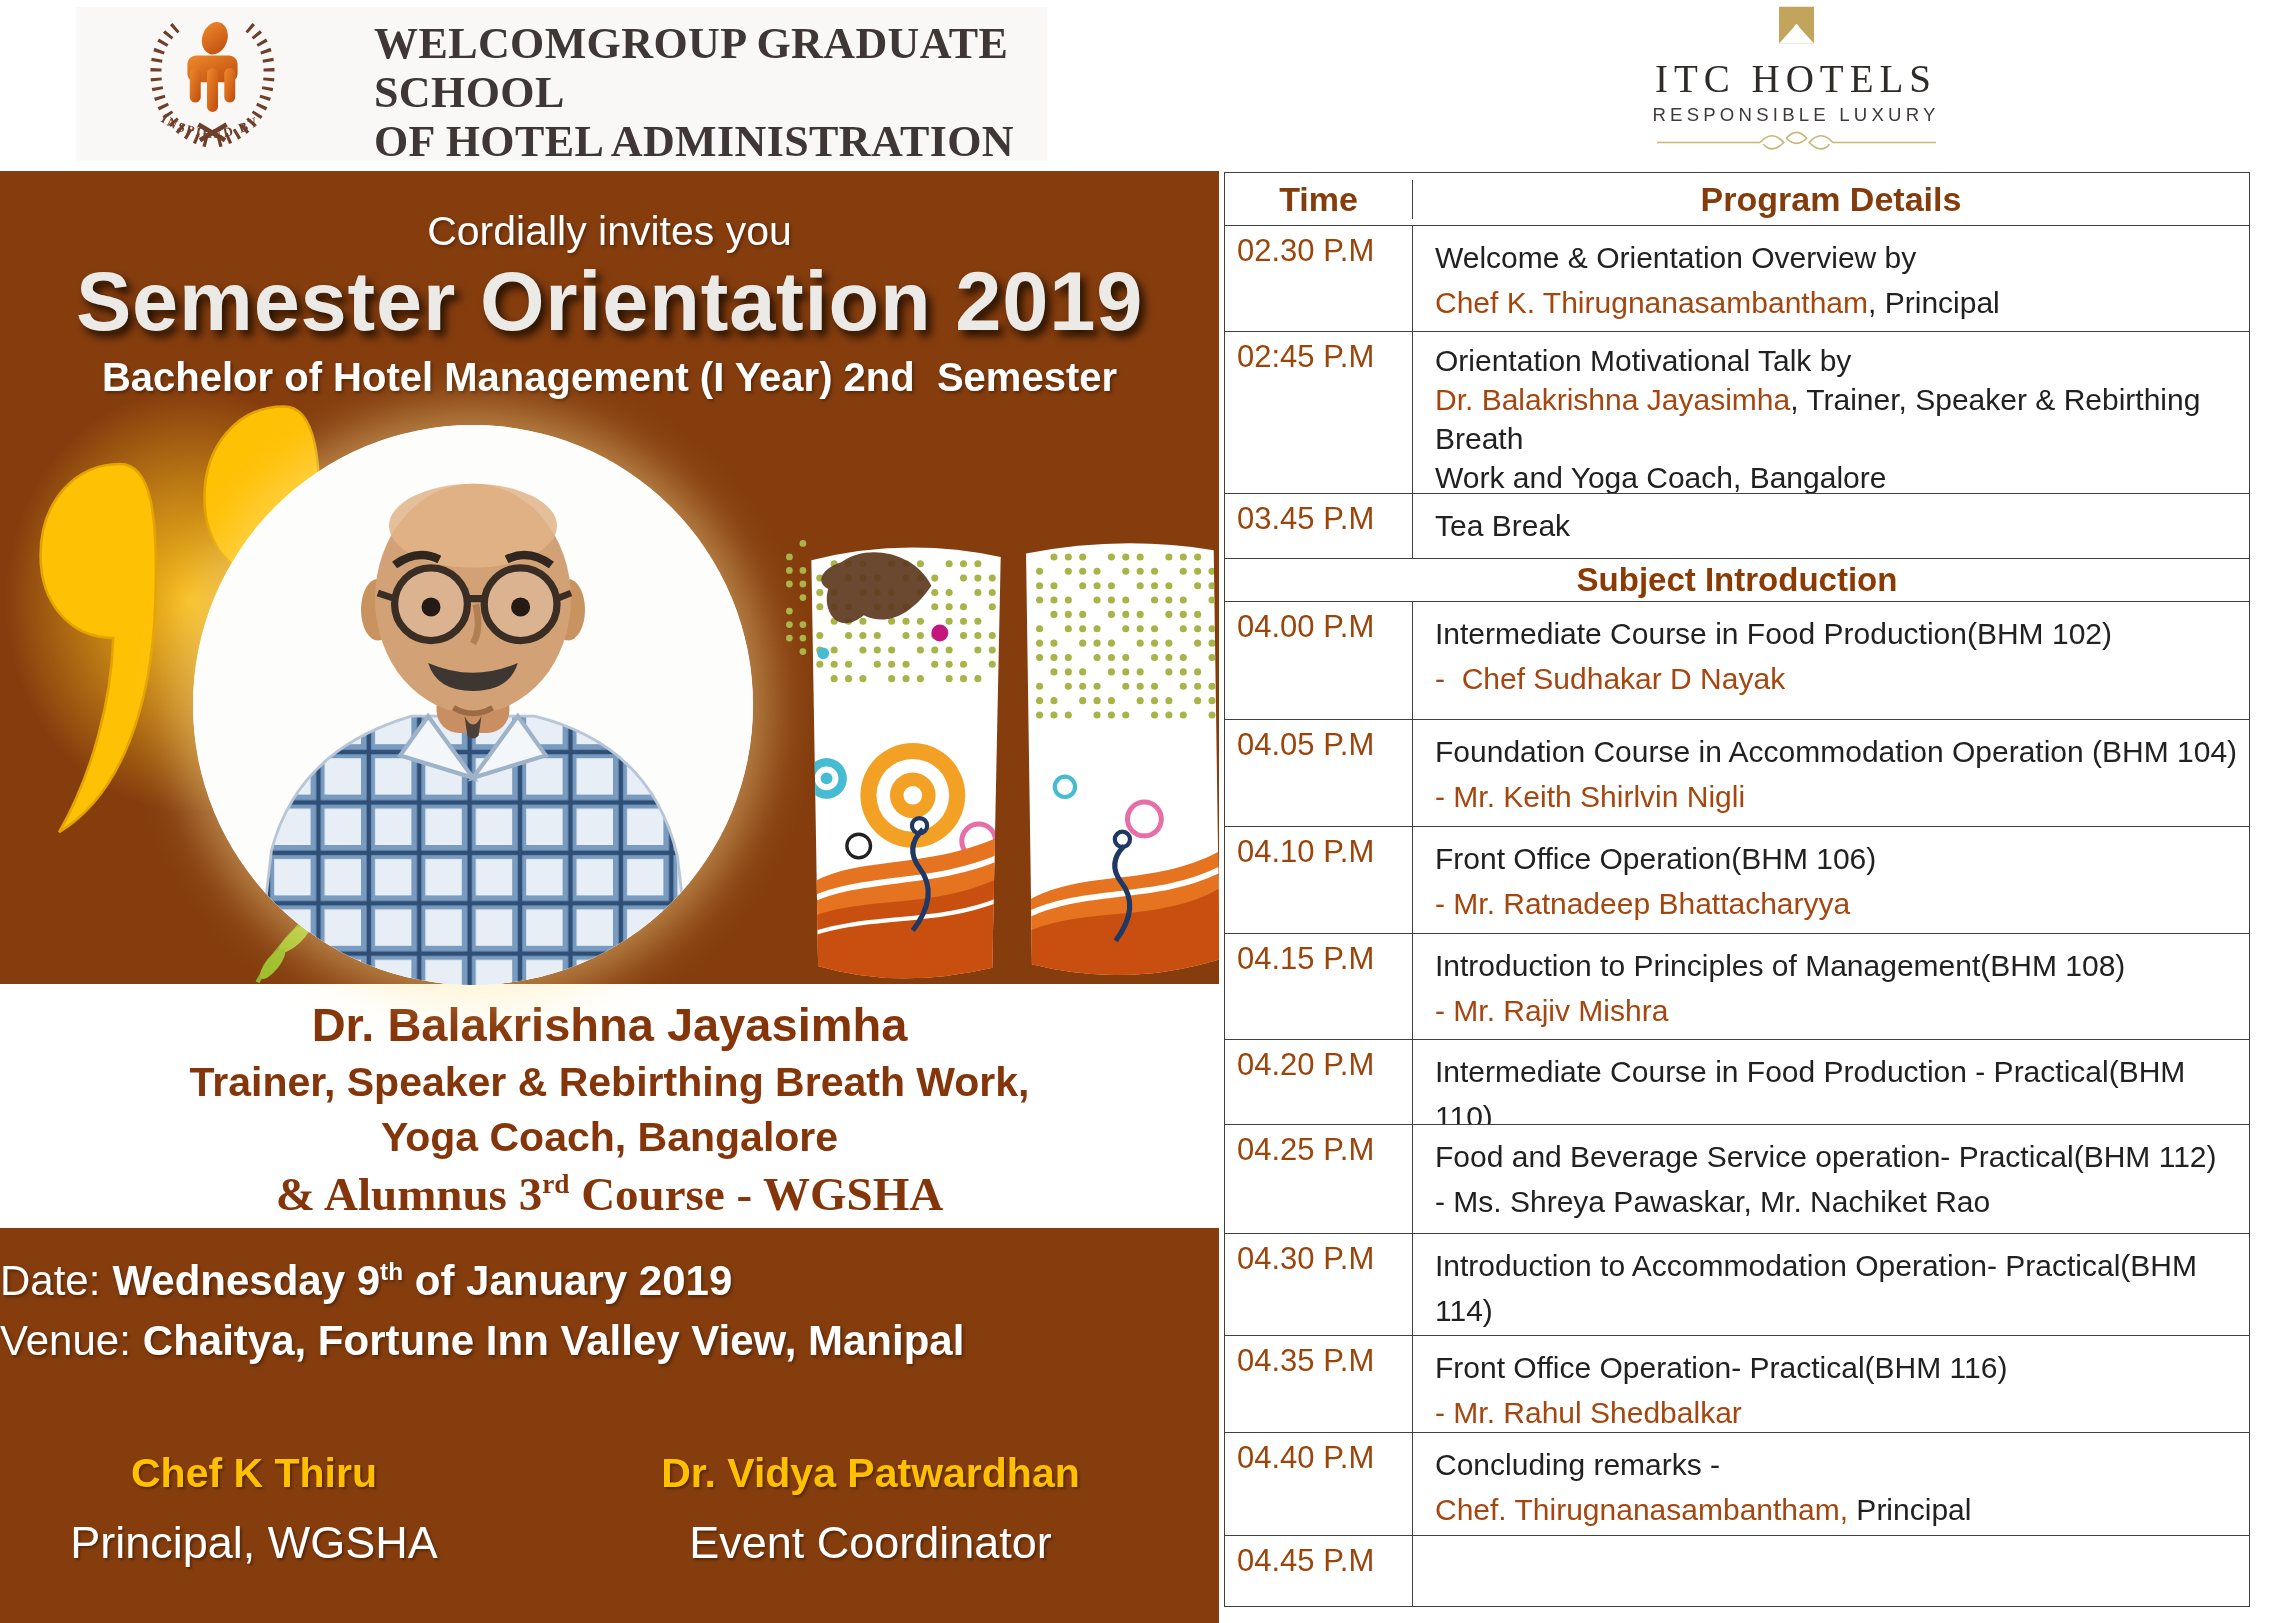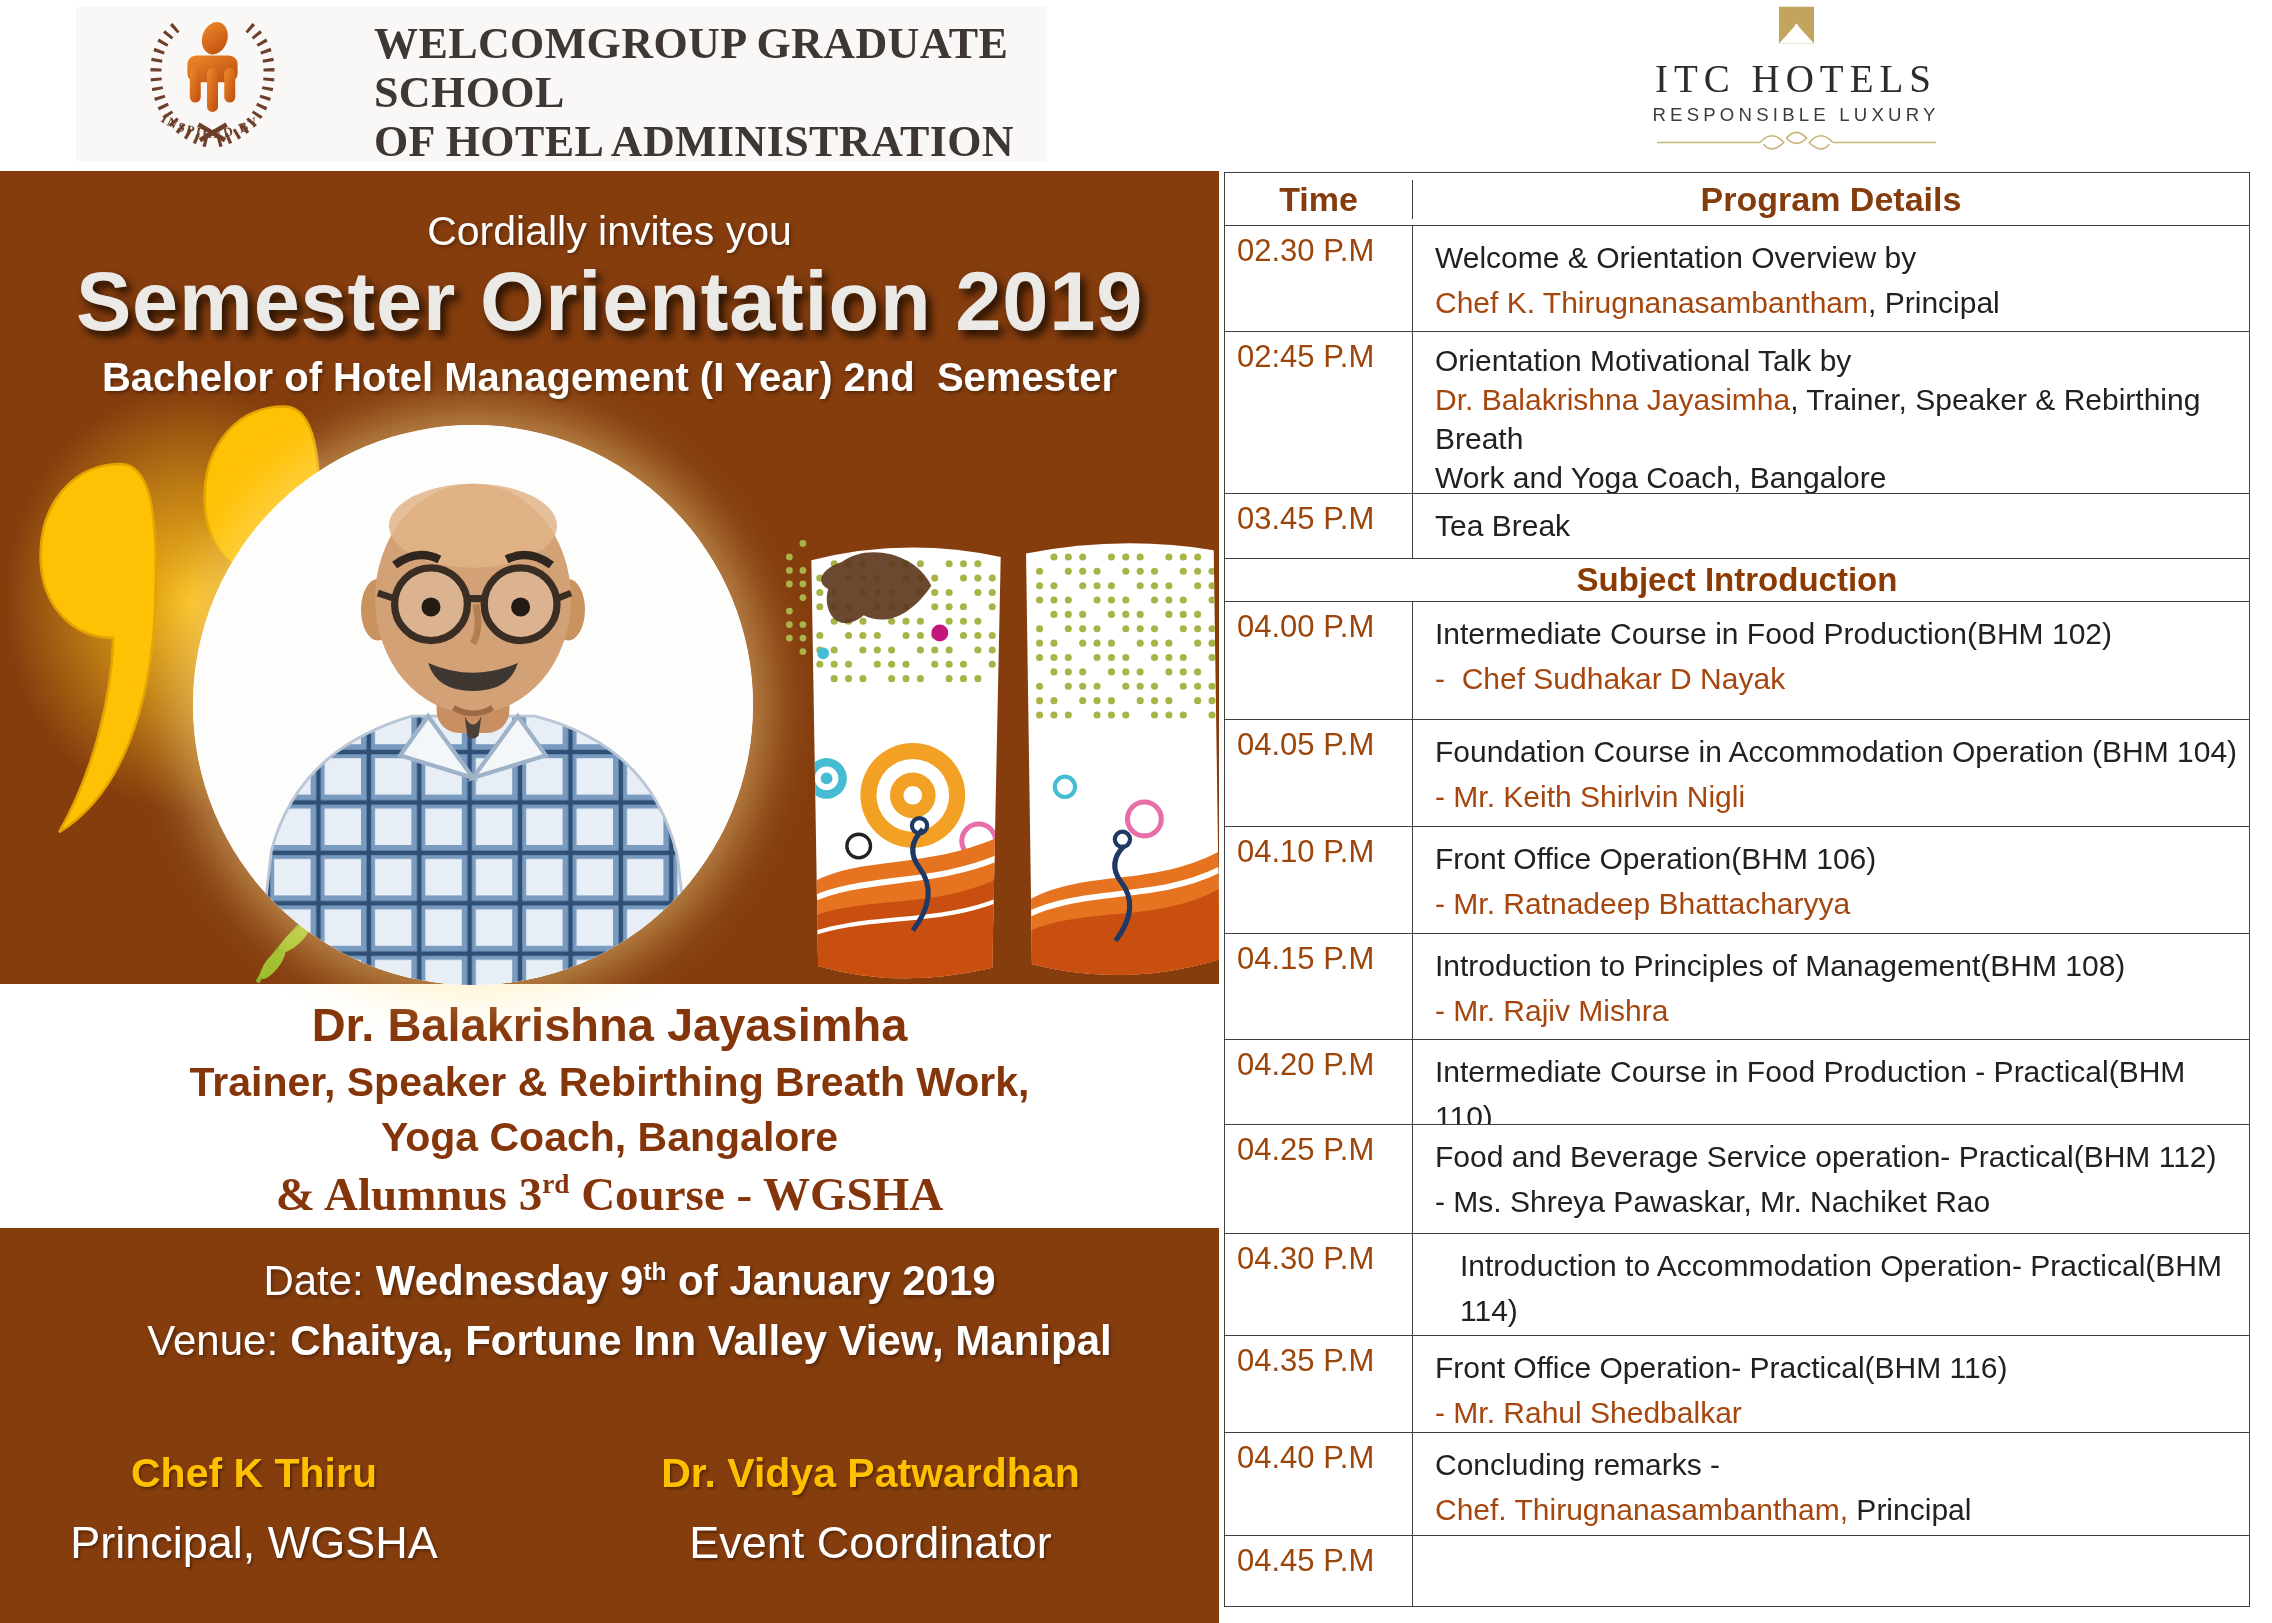--- a/index.html
+++ b/index.html
@@ -43,21 +43,21 @@
   
   .speaker-section{position:absolute;left:0;top:984px;width:1219px;height:244px;background:#FFFFFF;
                    text-align:center;color:#85350A;}
   .speaker-name{padding-top:13.5px;font-size:47px;font-weight:700;line-height:1.15;}
   .speaker-role{font-size:41px;font-weight:700;margin-top:7.6px;line-height:1.15;}
   .speaker-alumnus{font-family:"Liberation Serif", serif;font-size:47px;font-weight:700;margin-top:6px;line-height:1.15;}
   .speaker-alumnus sup{font-size:58%;vertical-align:super;line-height:0;}
 
   
   .bottom-band{position:absolute;left:0;top:1228px;width:1219px;height:395px;background:#853D0E;color:#fff;}
-  .ev-line{width:100%;text-align:center;font-size:42px;text-shadow:1.7px 1.7px 3.4px rgba(40,18,0,.5);margin-left:20px;}
+  .ev-line{width:100%;font-size:42px;text-shadow:1.7px 1.7px 3.4px rgba(40,18,0,.5);}
   .ev-line.date{margin-top:29px;}
   .ev-line.venue{margin-top:12px;}
   .ev-label{font-weight:400;margin-right:12px;}
   .ev-value{font-weight:700;}
   .ev-line sup{font-size:58%;vertical-align:super;line-height:0;}
   .sig{position:absolute;top:222px;text-align:center;}
   .sig.left{left:51px;width:406px;} .sig.right{left:659px;width:423px;}
   .sig-name{font-size:41px;font-weight:700;color:#FFC000;text-shadow:1.7px 1.7px 2.5px rgba(40,18,0,.5);}
   .sig-title{font-size:45px;margin-top:20px;text-shadow:1.7px 1.7px 2.5px rgba(40,18,0,.5);}
 
@@ -537,21 +537,21 @@
           <p><span class="seg-d">Intermediate Course in Food Production - Practical(BHM 110)</span></p>
         </div>
       </div>
       <div class="trow" style="height: 109px;">
         <div class="tcell-time">04.25 P.M</div>
         <div class="tcell-details">
           <p><span class="seg-d">Food and Beverage Service operation- Practical(BHM 112)</span></p>
           <p><span class="seg-d">- Ms. Shreya Pawaskar, Mr. Nachiket Rao</span></p>
         </div>
       </div>
-      <div class="trow" style="height: 102px; gap: 25px;">
+      <div class="trow" style="height: 102px;">
         <div class="tcell-time">04.30 P.M</div>
         <div class="tcell-details">
           <p><span class="seg-d">Introduction to Accommodation Operation- Practical(BHM 114)</span></p>
           <p></p>
         </div>
       </div>
       <div class="trow" style="height: 97px;">
         <div class="tcell-time">04.35 P.M</div>
         <div class="tcell-details">
           <p><span class="seg-d">Front Office Operation- Practical(BHM 116)</span></p>

